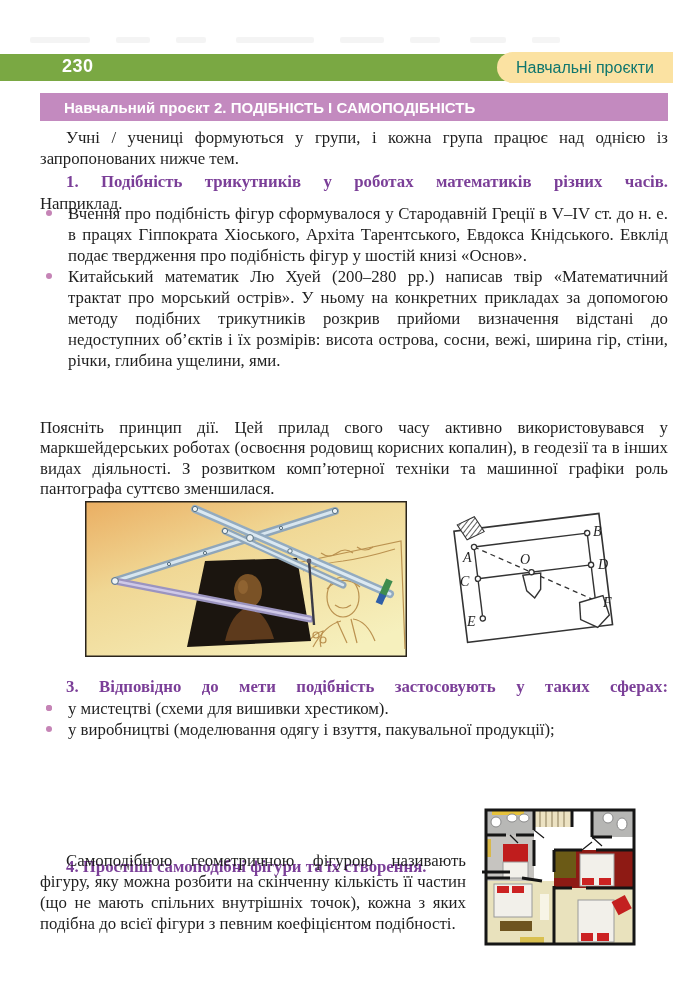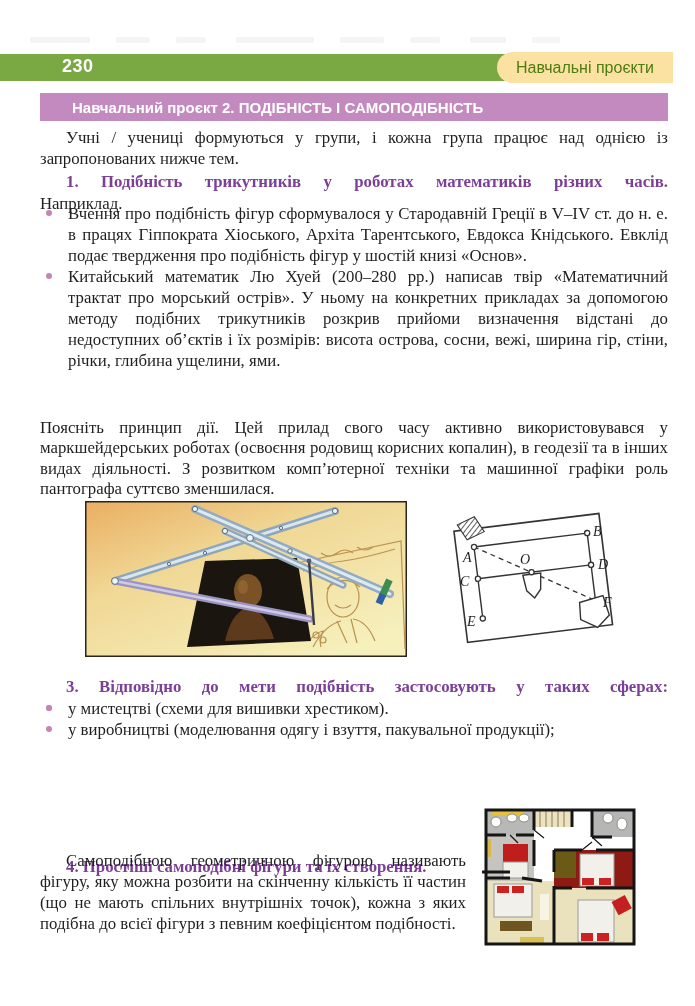--- a/index.html
+++ b/index.html
@@ -7,24 +7,24 @@
         font-family:"Liberation Serif","DejaVu Serif",serif;color:#1f1f1f;}
   
   .bleed{position:absolute;top:29px;left:30px;height:7px;width:640px;opacity:.35;}
   .bleed span{display:inline-block;height:6px;background:#e2e2e2;margin-right:26px;border-radius:2px;}
   
   .green-bar{position:absolute;left:0;top:54px;width:695px;height:27px;background:#7aa843;}
   .page-num{position:absolute;left:62px;top:56px;color:#ffffff;font-family:"Liberation Sans",sans-serif;
             font-weight:bold;font-size:18px;letter-spacing:.5px;}
   .tab{position:absolute;left:497px;right:0;top:52px;height:31px;background:#fbe2a2;
        border-radius:16px 0 0 16px;display:flex;align-items:center;justify-content:center;}
-  .tab-label{font-family:"Liberation Sans",sans-serif;font-size:16px;color:#4d7c0f;}
+  .tab-label{font-family:"Liberation Sans",sans-serif;font-size:16px;color:#0f766e;}
   
   .banner{position:absolute;left:40px;top:93px;width:628px;height:28px;background:#c38abf;
-          display:flex;align-items:center;box-sizing:border-box;padding-left:32px;}
+          display:flex;align-items:center;box-sizing:border-box;padding-left:24px;}
   .banner-label{font-family:"Liberation Sans",sans-serif;font-weight:bold;font-size:15px;color:#ffffff;}
   
   .tblock{position:absolute;left:40px;width:628px;font-size:16.8px;line-height:21px;text-align:justify;}
   .indent{text-indent:26px;}
   .jlast{text-align-last:justify;}
   .purple{color:#7b3f98;font-weight:bold;}
   .bullet{position:relative;padding-left:28px;}
   .dot{position:absolute;left:6px;top:7px;width:6px;height:6px;border-radius:50%;background:#c584b6;}
   .narrow{width:422px;}
   figure{margin:0;padding:0;position:absolute;}

